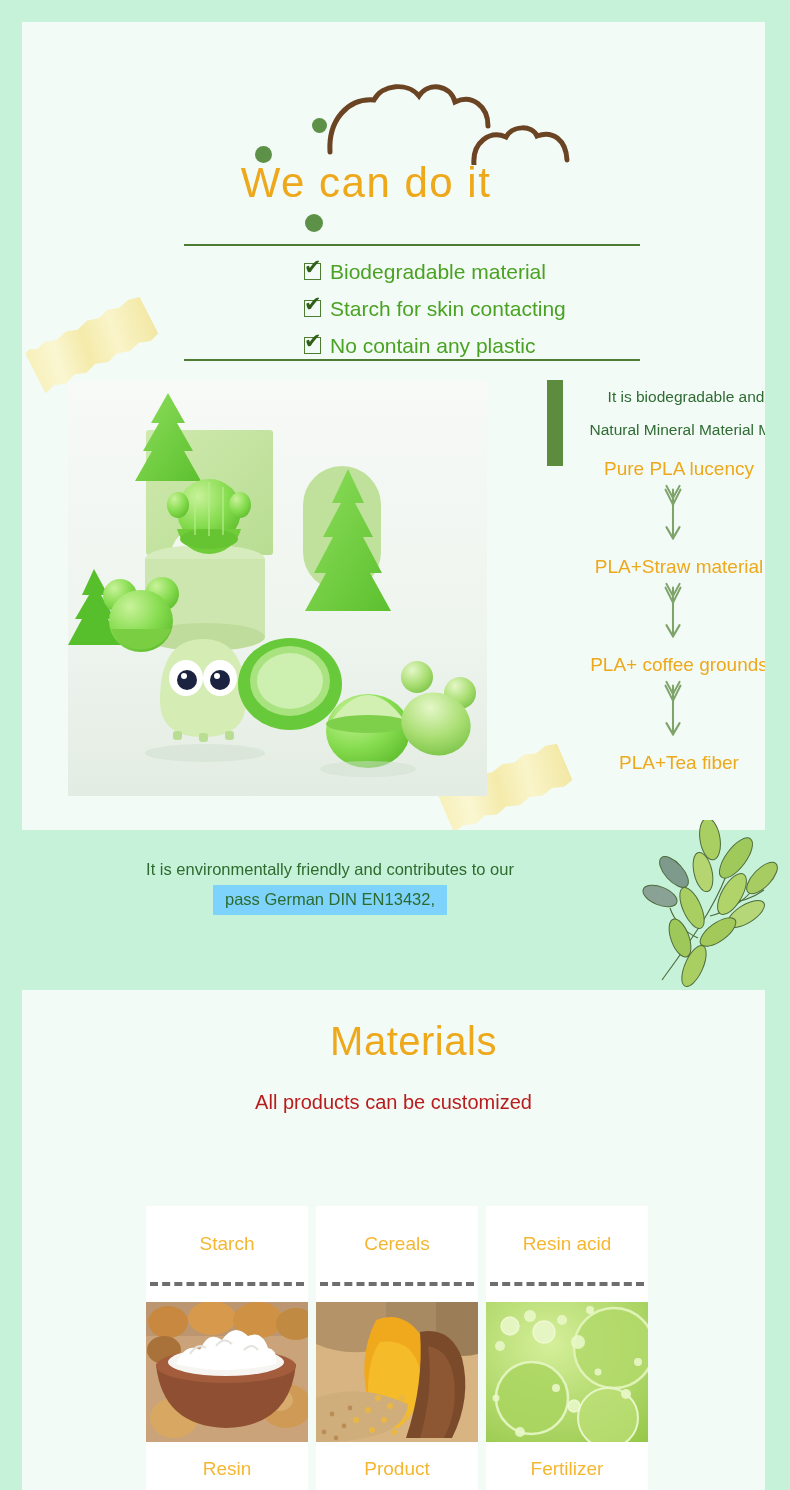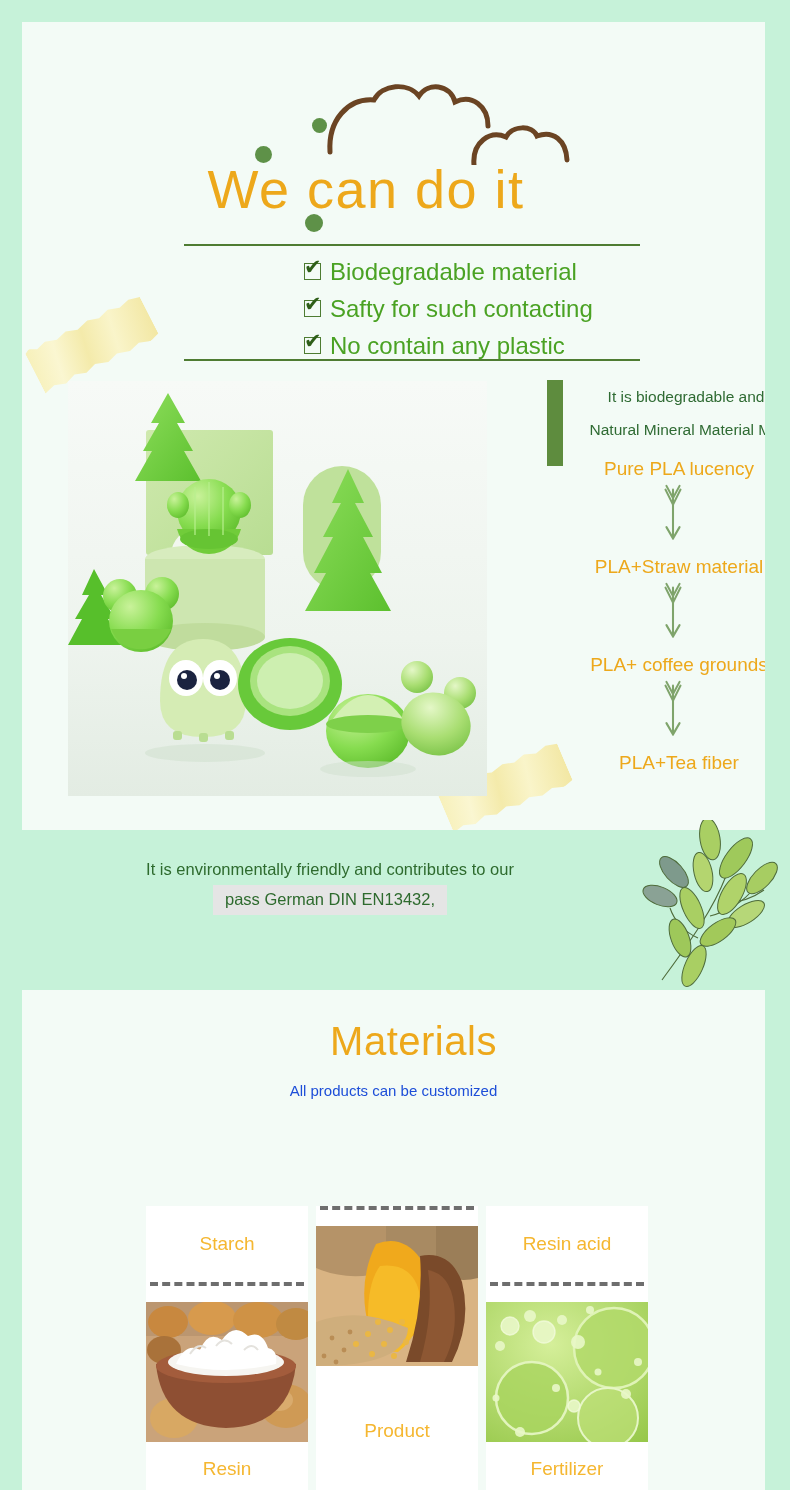--- a/index.html
+++ b/index.html
@@ -22,21 +22,21 @@
   .cloud{ position:absolute; left:300px; top:58px; width:250px; height:85px; }
 
   
   .dot{ position:absolute; border-radius:50%; background:#5E9148; }
   .dot.d1{ left:233px; top:124px; width:17px; height:17px; }
   .dot.d2{ left:290px; top:96px;  width:15px; height:15px; }
   .dot.d3{ left:283px; top:192px; width:18px; height:18px; }
 
   .hero-title{
     position:absolute; left:0; top:140px; width:660px; text-align:center;
-    font-size:54px; color:#EDA81B; letter-spacing:1.5px;
+    font-size:42px; color:#EDA81B; letter-spacing:1.5px;
     font-weight:400; line-height:1;
     padding-left:28px;
   }
 
   .rule{
     position:absolute; left:162px; width:456px; height:0;
     border-top:2px solid #4E7C32;
   }
   .rule.top{ top:222px; }
   .rule.bot{ top:337px; }
@@ -44,21 +44,21 @@
   .checklist{ position:absolute; left:282px; top:231px; }
   .check-row{ display:flex; align-items:center; height:37px; }
   .check-box{
     position:relative; width:17px; height:17px;
     border:1.6px solid #4E7C32; margin-right:9px; flex:0 0 auto;
   }
   .check-box .tick{
     position:absolute; left:-1px; top:-8px;
     font-size:21px; line-height:21px; color:#2E5E18; font-weight:bold;
   }
-  .check-label{ font-size:24px; color:#4AA223; white-space:nowrap; }
+  .check-label{ font-size:21px; color:#4AA223; white-space:nowrap; }
 
   
   .tape{
     position:absolute;
     background:linear-gradient(100deg,#F7EFB4 0%,#FBF6CE 22%,#F4E9A4 45%,#FAF4C6 68%,#F2E59B 100%);
     opacity:.92;
   }
   .tape.t1{ left:6px;  top:298px; width:128px; height:48px; transform:rotate(-27deg);
             clip-path:polygon(0 6%,4% 0,10% 8%,18% 1%,27% 9%,36% 2%,45% 10%,55% 2%,64% 9%,73% 1%,82% 9%,91% 2%,100% 8%,100% 93%,92% 100%,83% 92%,74% 99%,64% 91%,55% 99%,45% 90%,36% 98%,27% 90%,18% 99%,9% 91%,0 98%); }
   .tape.t2{ left:418px; top:742px; width:130px; height:46px; transform:rotate(-23deg);
@@ -90,35 +90,35 @@
   #band{
     position:absolute; left:0; top:838px; width:790px; height:152px;
     background:#C6F2D9;
     padding-left:20px;
   }
   .band-text{
     position:absolute; left:0; top:16px; width:660px; text-align:center;
     color:#2E6B2E; font-size:16.5px; line-height:30px;
   }
   .band-text .hl{
-    background:#e5e5e5; padding:1px 12px 3px 12px; display:inline-block; line-height:26px;
+    background:#7dd3fc; padding:1px 12px 3px 12px; display:inline-block; line-height:26px;
   }
   .branch{ position:absolute; left:640px; top:-18px; width:150px; height:172px; }
 
   
   #materials{
     position:absolute; left:22px; top:990px; width:743px; height:500px;
     background:#F3FBF6; overflow:hidden;
   }
   .mat-title{
     text-align:center; font-size:40px; color:#EDA81B; margin-top:31px;
     font-weight:400; line-height:1; letter-spacing:.5px;padding-left:40px;
   }
   .mat-sub{
-    text-align:center; color:#1d4ed8; font-size:15px; line-height:27px; margin-top:16px;
+    text-align:center; color:#b91c1c; font-size:20px; line-height:27px; margin-top:28px;
   }
   .cards{
     position:absolute; left:124px; top:216px; width:512px;
     display:flex; gap:8px;
   }
   .card{
     width:162px; height:290px; background:#ffffff;
     display:flex; flex-direction:column;
   }
   .card .c-top{
@@ -159,21 +159,21 @@
     <div class="check-row">
       <span class="check-box">
           <span class="tick">✔</span>
         </span>
       <span class="check-label">Biodegradable material</span>
     </div>
     <div class="check-row">
       <span class="check-box">
           <span class="tick">✔</span>
         </span>
-      <span class="check-label">Safty for such contacting</span>
+      <span class="check-label">Starch for skin contacting</span>
     </div>
     <div class="check-row">
       <span class="check-box">
           <span class="tick">✔</span>
         </span>
       <span class="check-label">No contain any plastic</span>
     </div>
   </div>
 
   <div class="rule bot"></div>
@@ -366,20 +366,21 @@
           <ellipse cx="80" cy="64" rx="70" ry="17" fill="#a35c3c"></ellipse>
           <ellipse cx="80" cy="60" rx="58" ry="14" fill="#f6f5f1"></ellipse>
           <path d="M30 62 q10 -22 24 -14 q8 -20 22 -10 q12 -18 26 -4 q14 -6 20 12 q10 2 8 16 q-50 12 -100 0 z" fill="#ffffff"></path>
           <path d="M44 52 q8 -12 16 -6 M70 44 q8 -10 16 -2 M98 48 q8 -8 14 0" stroke="#e4e2dd" stroke-width="2" fill="none"></path>
         </svg>
       </div>
       <div class="c-bot">Resin</div>
     </div>
 
     <div class="card">
+      <div class="c-top">Cereals</div>
       <div class="c-dash"></div>
       <div class="c-img">
         <svg viewBox="0 0 162 140" preserveAspectRatio="xMidYMid slice">
           <rect width="162" height="140" fill="#d9b483"></rect>
           <path d="M0 0 h70 v46 q-38 10 -70 -4 z" fill="#b59368"></path>
           <path d="M70 0 h50 v40 q-26 8 -50 2 z" fill="#a88a62"></path>
           <path d="M120 0 h42 v52 q-22 6 -42 -6 z" fill="#9b7e58"></path>
           <path d="M60 18 q26 -10 44 14 q16 34 -2 74 q-26 22 -48 0 q-14 -48 6 -88 z" fill="#f0a91c"></path>
           <path d="M64 40 q34 -4 40 30 q4 36 -22 56 q-28 0 -30 -36 q0 -34 12 -50 z" fill="#f6bb28"></path>
           <path d="M104 30 q30 -6 42 26 q10 40 -10 80 h-46 q18 -54 14 -106 z" fill="#7a4a2a"></path>

